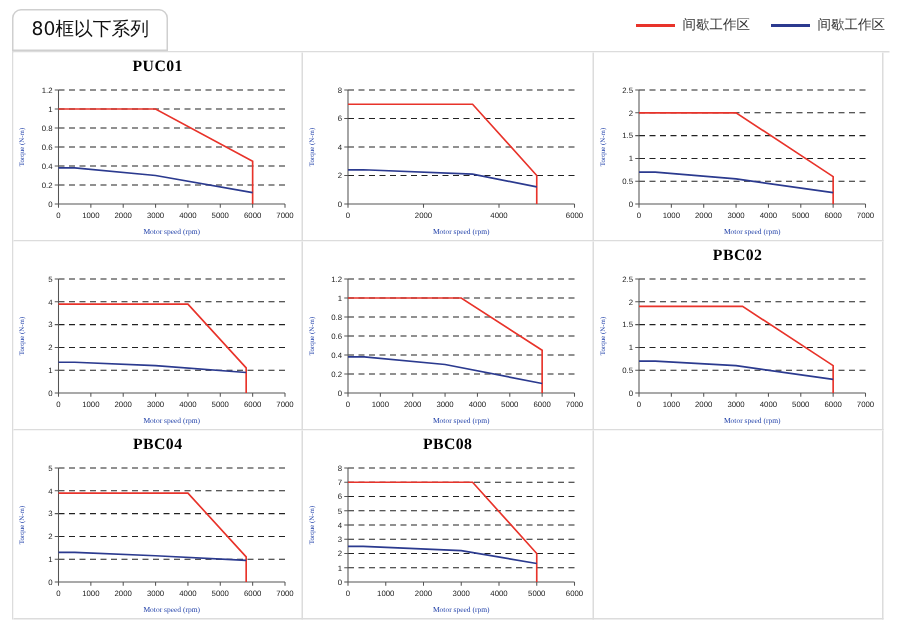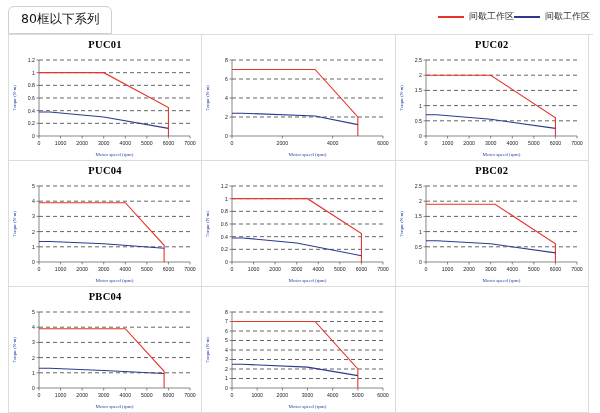--- a/index.html
+++ b/index.html
@@ -21,21 +21,21 @@
     border:1px solid #cfcfcf;
     border-radius:6px 6px 0 0;
     background:#fff;
     padding:4px 12px 5px 12px;
     font-size:12.5px;
     color:#111;
     font-family:"DejaVu Sans", sans-serif;
   }
   .legend{
     position:absolute;right:10px;top:10px;
-    display:flex;
+    display:flex;gap:14px;
   }
   .legend-item{display:flex;align-items:center;gap:5px;}
   .legend-swatch{width:26px;height:2px;display:block;}
   .legend-label{font-size:9px;color:#333;font-family:"DejaVu Sans", sans-serif;}
 
   
   .grid{
     position:absolute;left:8px;top:34px;
     width:584px;
     border-top:1px solid #dcdcdc;
@@ -175,21 +175,20 @@
             <line class="axis" x1="181.00" y1="84" x2="181.00" y2="86.5"></line>
             <text class="tick" x="181.00" y="93" text-anchor="middle">6000</text>
             <text class="xlab" x="105.5" y="104" text-anchor="middle">Motor speed (rpm)</text>
             <text class="ylab" transform="translate(7,46) rotate(-90)" text-anchor="middle">Torque (N-m)</text>
             <polyline class="series-int" points="30.00,17.50 113.05,17.50 155.83,65.00 155.83,84.00"></polyline>
             <polyline class="series-cont" points="30.00,61.20 40.07,61.20 113.05,64.05 155.83,72.60"></polyline>
           </svg>
         </div>
       </div>
       <div class="cell">
-        <div class="chart-title">PUC02</div>
         <div class="plotwrap">
           <svg width="193" height="108" viewBox="0 0 193 108">
             <line class="gridline" x1="30" y1="68.80" x2="181" y2="68.80"></line>
             <line class="gridline" x1="30" y1="53.60" x2="181" y2="53.60"></line>
             <line class="gridline" x1="30" y1="38.40" x2="181" y2="38.40"></line>
             <line class="gridline" x1="30" y1="23.20" x2="181" y2="23.20"></line>
             <line class="gridline" x1="30" y1="8.00" x2="181" y2="8.00"></line>
             <line class="axis" x1="30" y1="8" x2="30" y2="84"></line>
             <line class="axis" x1="30" y1="84" x2="181" y2="84"></line>
             <line class="axis" x1="27.5" y1="84.00" x2="30" y2="84.00"></line>
@@ -221,21 +220,20 @@
             <line class="axis" x1="181.00" y1="84" x2="181.00" y2="86.5"></line>
             <text class="tick" x="181.00" y="93" text-anchor="middle">7000</text>
             <text class="xlab" x="105.5" y="104" text-anchor="middle">Motor speed (rpm)</text>
             <text class="ylab" transform="translate(7,46) rotate(-90)" text-anchor="middle">Torque (N-m)</text>
             <polyline class="series-int" points="30.00,23.20 94.71,23.20 159.43,65.76 159.43,84.00"></polyline>
             <polyline class="series-cont" points="30.00,62.72 40.79,62.72 94.71,67.28 159.43,76.40"></polyline>
           </svg>
         </div>
       </div>
       <div class="cell">
-        <div class="chart-title">PUC04</div>
         <div class="plotwrap">
           <svg width="193" height="108" viewBox="0 0 193 108">
             <line class="gridline" x1="30" y1="68.80" x2="181" y2="68.80"></line>
             <line class="gridline" x1="30" y1="53.60" x2="181" y2="53.60"></line>
             <line class="gridline" x1="30" y1="38.40" x2="181" y2="38.40"></line>
             <line class="gridline" x1="30" y1="23.20" x2="181" y2="23.20"></line>
             <line class="gridline" x1="30" y1="8.00" x2="181" y2="8.00"></line>
             <line class="axis" x1="30" y1="8" x2="30" y2="84"></line>
             <line class="axis" x1="30" y1="84" x2="181" y2="84"></line>
             <line class="axis" x1="27.5" y1="84.00" x2="30" y2="84.00"></line>
@@ -407,20 +405,21 @@
             <line class="axis" x1="181.00" y1="84" x2="181.00" y2="86.5"></line>
             <text class="tick" x="181.00" y="93" text-anchor="middle">7000</text>
             <text class="xlab" x="105.5" y="104" text-anchor="middle">Motor speed (rpm)</text>
             <text class="ylab" transform="translate(7,46) rotate(-90)" text-anchor="middle">Torque (N-m)</text>
             <polyline class="series-int" points="30.00,24.72 116.29,24.72 155.11,67.28 155.11,84.00"></polyline>
             <polyline class="series-cont" points="30.00,64.24 40.79,64.24 94.71,66.52 155.11,69.56"></polyline>
           </svg>
         </div>
       </div>
       <div class="cell">
+        <div class="chart-title">PBC08</div>
         <div class="plotwrap">
           <svg width="193" height="108" viewBox="0 0 193 108">
             <line class="gridline" x1="30" y1="74.50" x2="181" y2="74.50"></line>
             <line class="gridline" x1="30" y1="65.00" x2="181" y2="65.00"></line>
             <line class="gridline" x1="30" y1="55.50" x2="181" y2="55.50"></line>
             <line class="gridline" x1="30" y1="46.00" x2="181" y2="46.00"></line>
             <line class="gridline" x1="30" y1="36.50" x2="181" y2="36.50"></line>
             <line class="gridline" x1="30" y1="27.00" x2="181" y2="27.00"></line>
             <line class="gridline" x1="30" y1="17.50" x2="181" y2="17.50"></line>
             <line class="gridline" x1="30" y1="8.00" x2="181" y2="8.00"></line>

